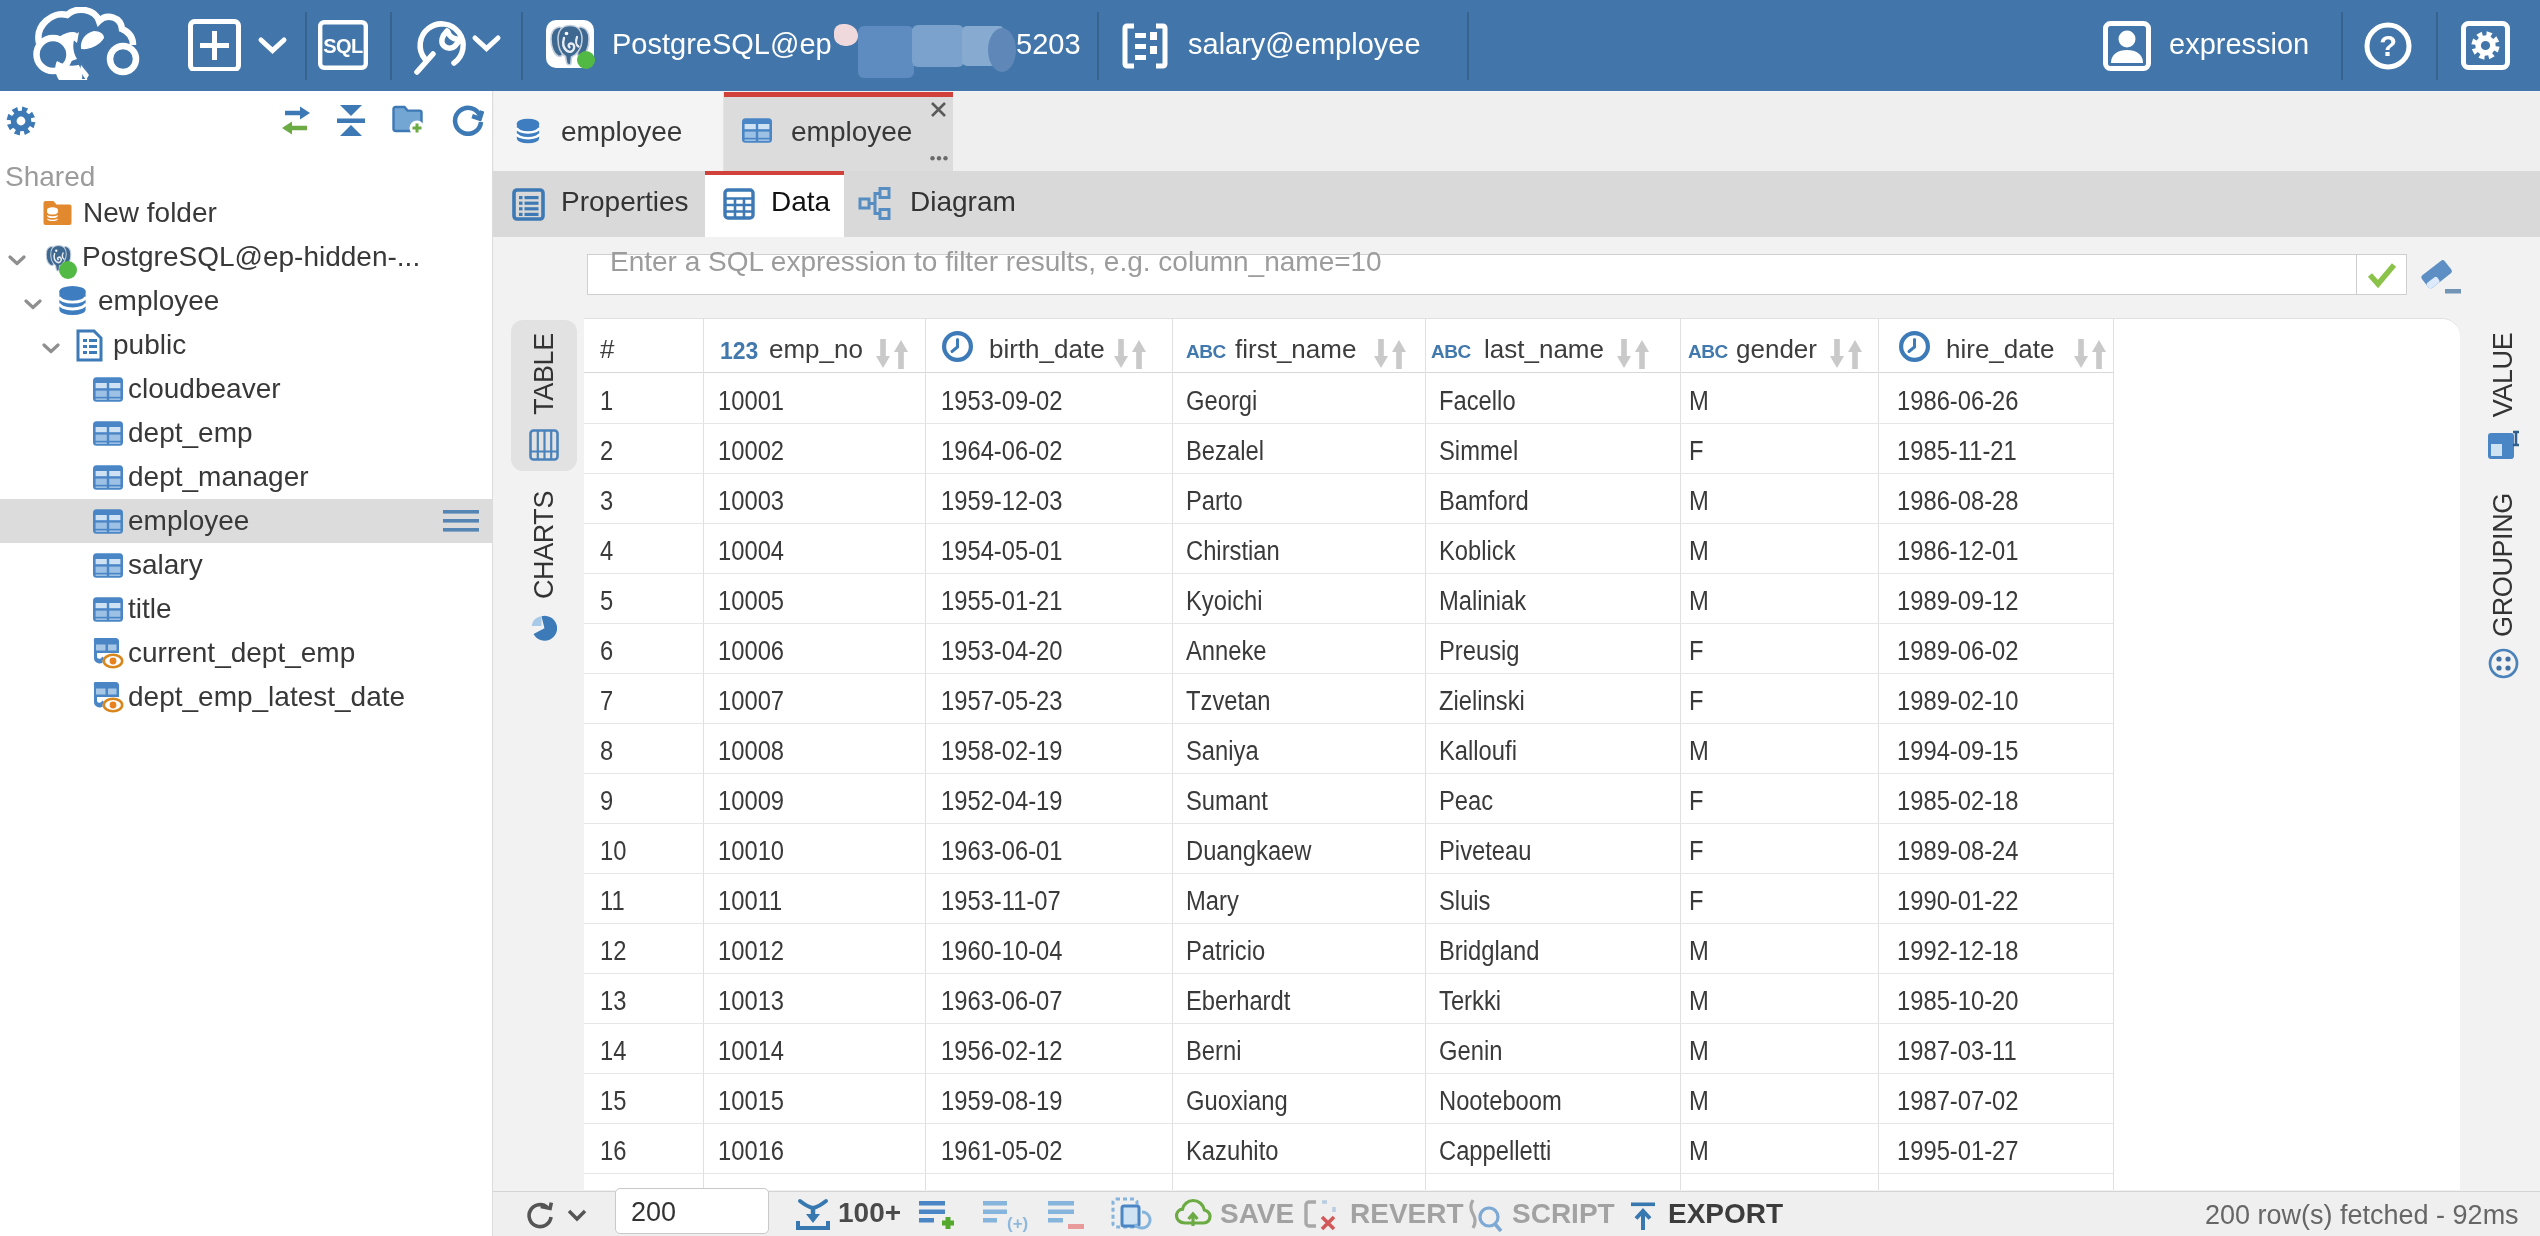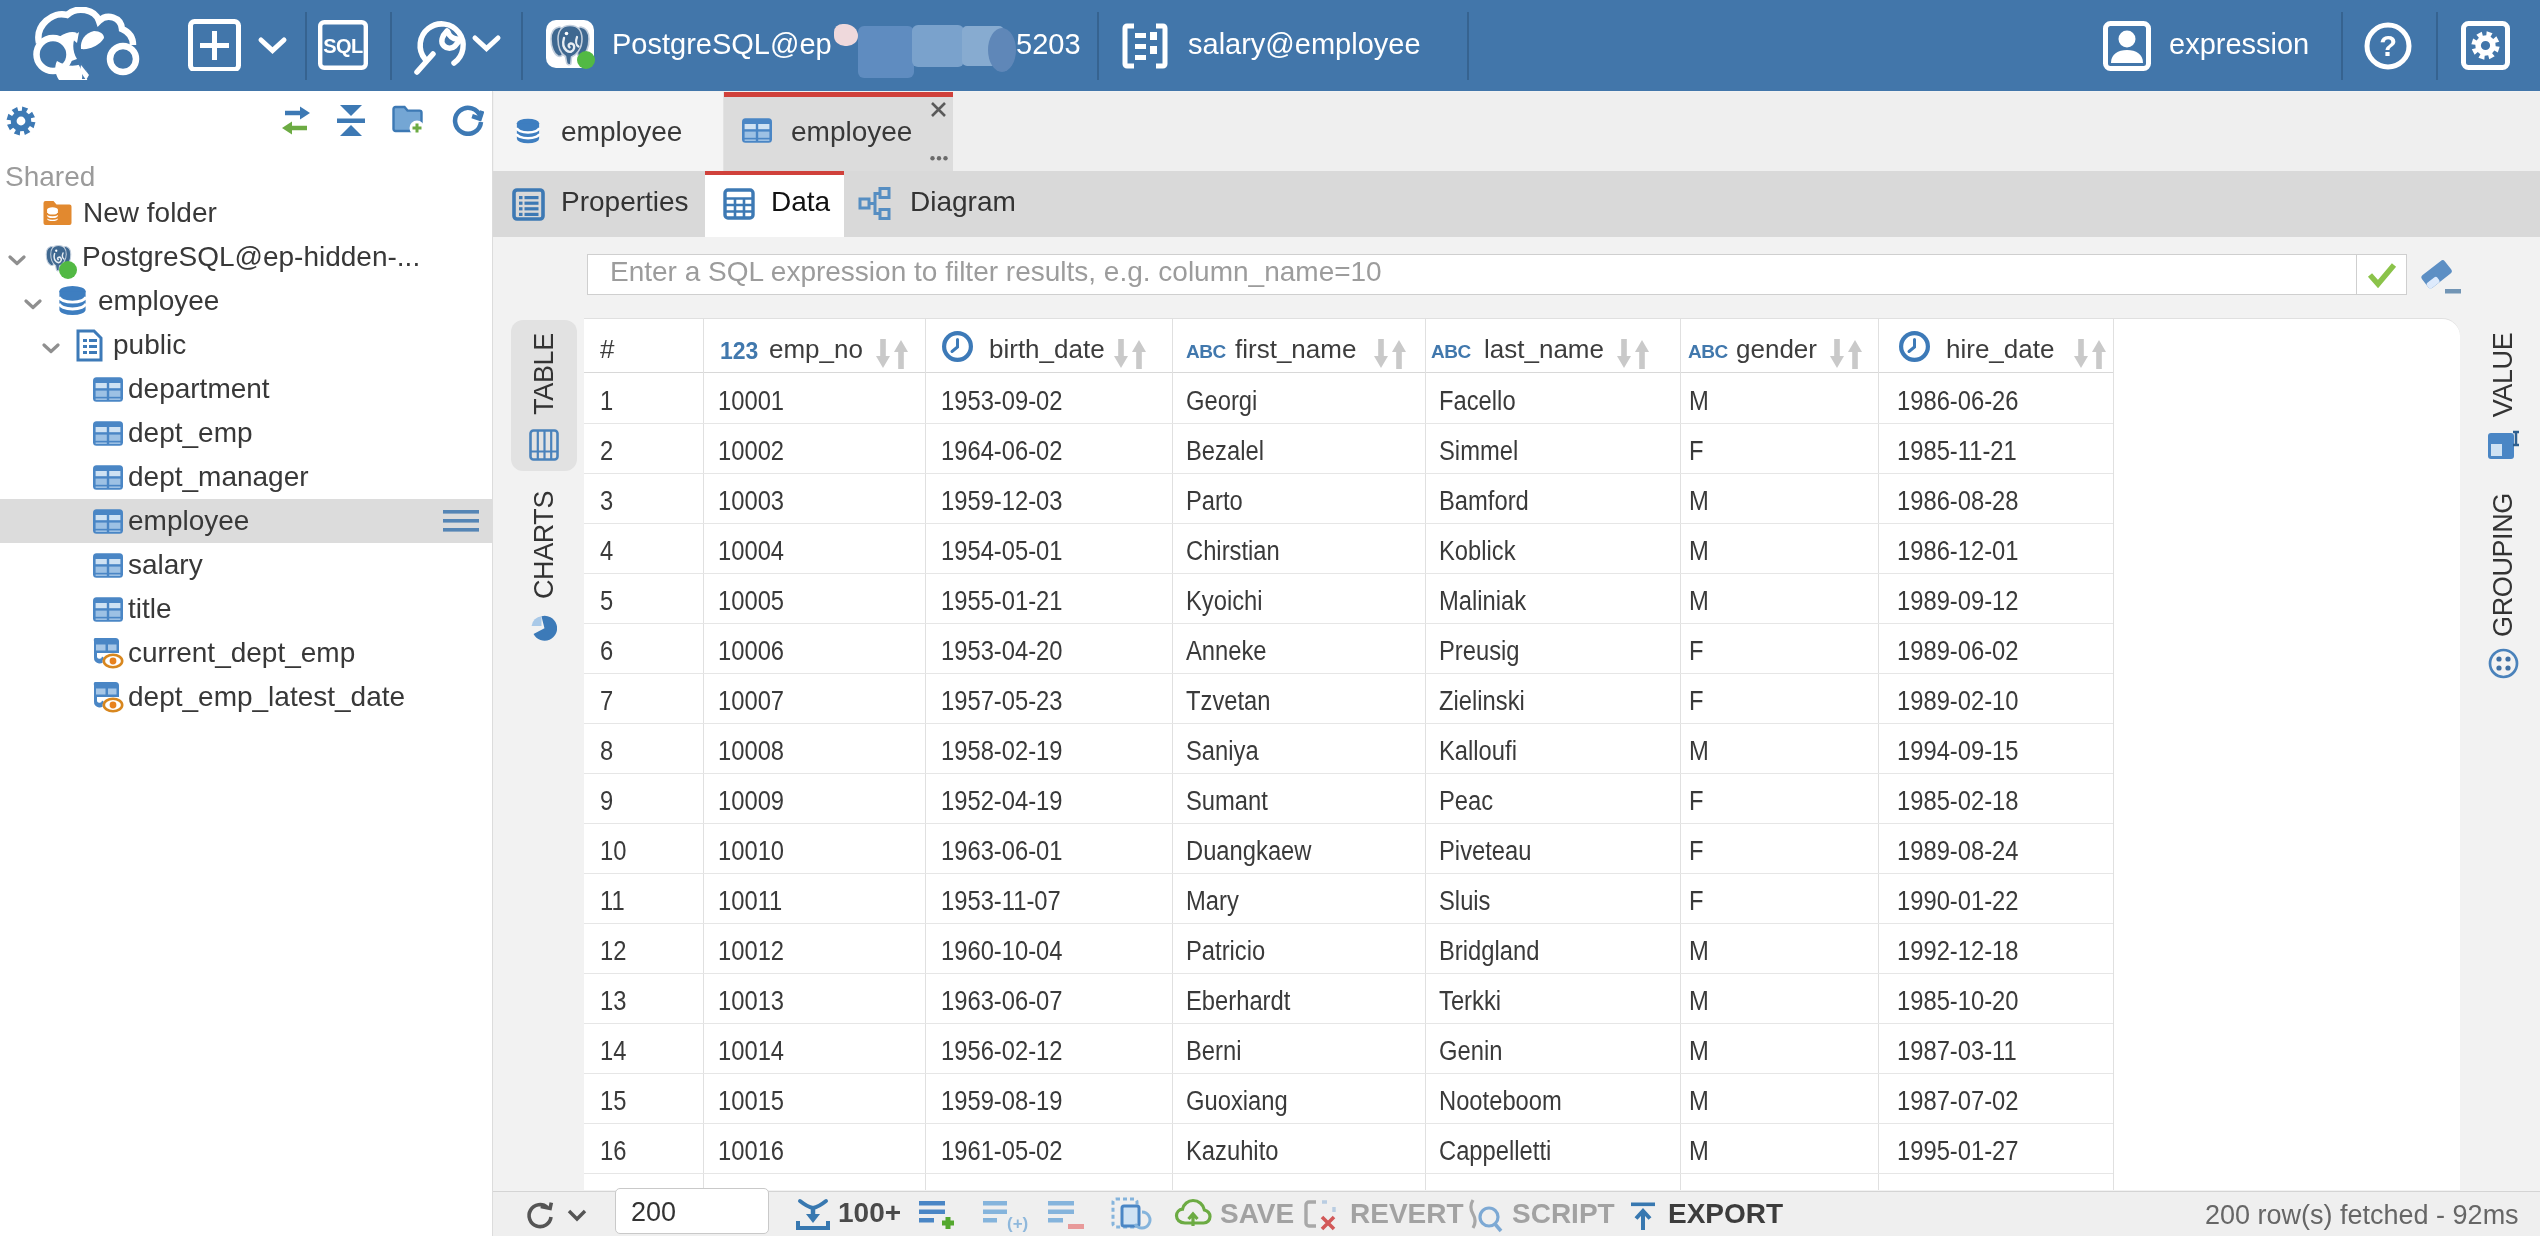--- a/index.html
+++ b/index.html
@@ -194,21 +194,21 @@
 <div class="abs" style="left:93px;top:377px">
 <svg width="30" height="25" viewBox="0 0 30 24.6">
 <rect x="0" y="0" width="30" height="24.6" rx="3.5" fill="#4a86c5"></rect>
 <rect x="2.6" y="5.8" width="11.2" height="5.2" fill="#cfe2f3"></rect>
 <rect x="16.2" y="5.8" width="11.2" height="5.2" fill="#cfe2f3"></rect>
 <rect x="2.6" y="13.4" width="11.2" height="6.2" fill="#9dc1e4"></rect>
 <rect x="16.2" y="13.4" width="11.2" height="6.2" fill="#9dc1e4"></rect>
 <rect x="2.6" y="21.2" width="11.2" height="1.6" fill="#9dc1e4"></rect>
 <rect x="16.2" y="21.2" width="11.2" height="1.6" fill="#9dc1e4"></rect>
 </svg></div>
-<div class="treetxt" style="left:128px;top:373px">department</div>
+<div class="treetxt" style="left:128px;top:373px">cloudbeaver</div>
 <div class="abs" style="left:93px;top:421px">
 <svg width="30" height="25" viewBox="0 0 30 24.6">
 <rect x="0" y="0" width="30" height="24.6" rx="3.5" fill="#4a86c5"></rect>
 <rect x="2.6" y="5.8" width="11.2" height="5.2" fill="#cfe2f3"></rect>
 <rect x="16.2" y="5.8" width="11.2" height="5.2" fill="#cfe2f3"></rect>
 <rect x="2.6" y="13.4" width="11.2" height="6.2" fill="#9dc1e4"></rect>
 <rect x="16.2" y="13.4" width="11.2" height="6.2" fill="#9dc1e4"></rect>
 <rect x="2.6" y="21.2" width="11.2" height="1.6" fill="#9dc1e4"></rect>
 <rect x="16.2" y="21.2" width="11.2" height="1.6" fill="#9dc1e4"></rect>
 </svg></div>
@@ -337,21 +337,21 @@
 <svg width="34" height="36" viewBox="0 0 34 36">
 <g fill="none" stroke="#568ec2" stroke-width="3">
 <rect x="2" y="13" width="9" height="9"></rect>
 <rect x="22" y="2.5" width="9" height="9"></rect>
 <rect x="22" y="23.5" width="9" height="9"></rect>
 <path d="M11 17.5 h6 M17 17.5 v-10 h5 M17 17.5 v10 h5"></path>
 </g>
       </svg></div>
 <div class="treetxt" style="left:910px;top:186px;color:#333">Diagram</div>
 <div class="abs" style="left:587px;top:254px;width:1770px;height:41px;background:#fff;border:1px solid #cfcfcf;box-sizing:border-box"></div>
-<div class="abs" style="left:610px;top:256px;color:#9c9c9c;font-size:28px">Enter a SQL expression to filter results, e.g. column_name=10</div>
+<div class="abs" style="left:610px;top:246px;color:#9c9c9c;font-size:28px">Enter a SQL expression to filter results, e.g. column_name=10</div>
 <div class="abs" style="left:2356px;top:254px;width:51px;height:41px;background:#fff;border:1px solid #cfcfcf;box-sizing:border-box"></div>
 <div class="abs" style="left:2367px;top:262px"><svg width="30" height="26" viewBox="0 0 30 26">
         <path d="M3 13 l8 9 L27 3" fill="none" stroke="#8bc34a" stroke-width="5.5"></path>
       </svg></div>
 <div class="abs" style="left:2419px;top:258px">
 <svg width="44" height="38" viewBox="0 0 44 38">
 <g transform="rotate(-38 18 16)">
 <rect x="3" y="8" width="29" height="16" rx="3" fill="#5d8fc4"></rect>
 <rect x="3" y="17" width="13" height="7" rx="2" fill="#ddeafc"></rect>
 </g>

